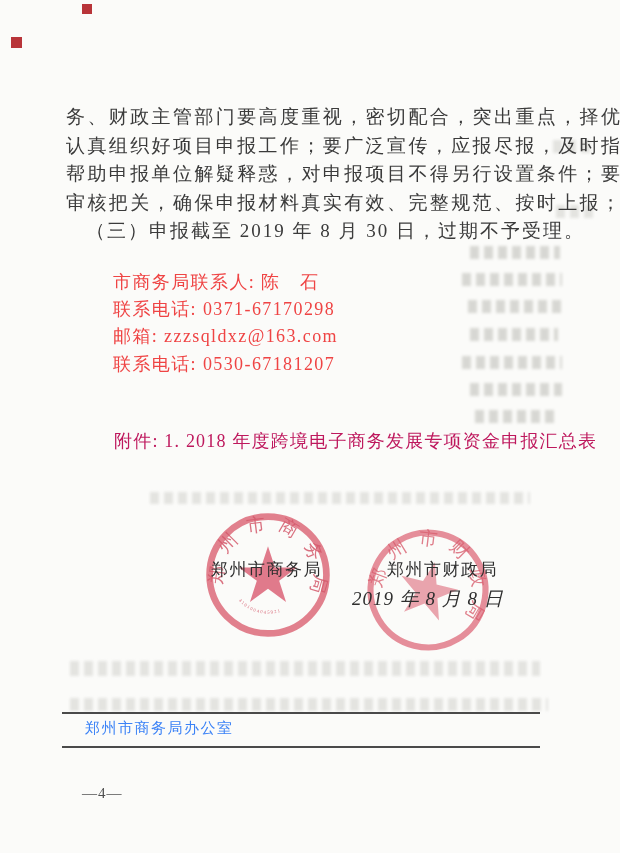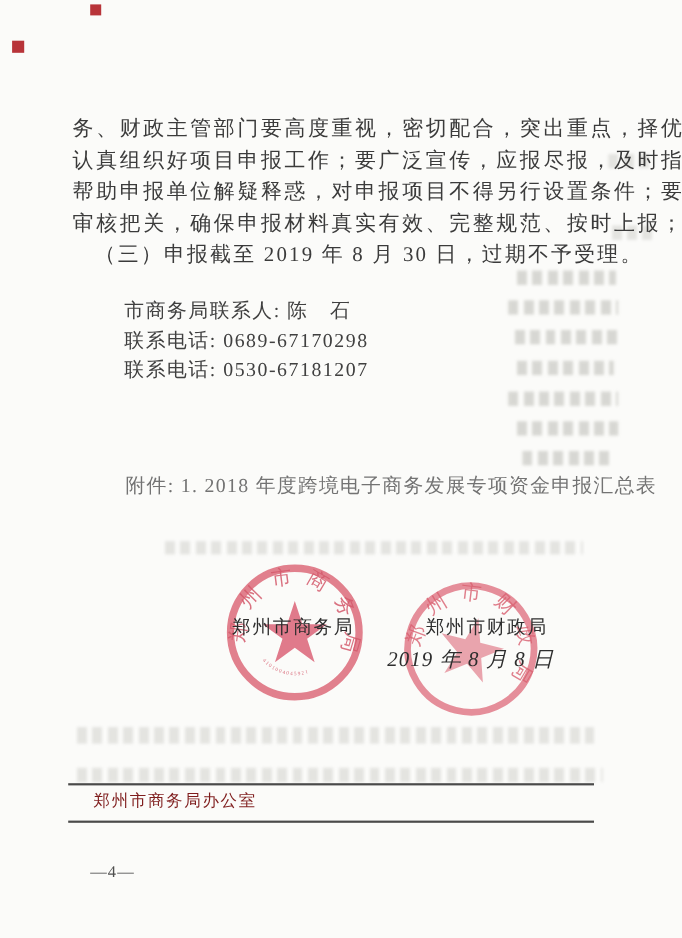--- a/index.html
+++ b/index.html
@@ -14,42 +14,42 @@
   .mark-a{left:82px;top:4px;width:10px;height:10px;}
   .mark-b{left:11px;top:37px;width:11px;height:11px;}
 
   
   .body-text{position:absolute;left:66px;top:104px;}
   .bline{white-space:nowrap;font-size:19px;letter-spacing:2.4px;height:28.6px;color:#3b3b3b;}
   .bline.indent{padding-left:20px;letter-spacing:2px;}
 
   
   .contacts{position:absolute;left:113px;top:270px;}
-  .cline{white-space:nowrap;font-size:18px;letter-spacing:1.4px;height:27.2px;color:#404040;}
+  .cline{white-space:nowrap;font-size:18px;letter-spacing:1.4px;height:27.2px;color:#ef4444;}
 
   
   .attachments{position:absolute;left:114px;top:429px;}
-  .aline{white-space:nowrap;font-size:18px;letter-spacing:1.2px;height:26px;color:#737373;}
+  .aline{white-space:nowrap;font-size:18px;letter-spacing:1.2px;height:26px;color:#be185d;}
   .aline.second{padding-left:49px;}
 
   
   .seal-svg{position:absolute;width:164px;height:164px;}
   .seal-left{left:186px;top:493px;}
   .seal-right{left:346px;top:508px;transform:rotate(14deg);}
   .seal-overlay{position:absolute;white-space:nowrap;color:#2e2e2e;font-size:17px;letter-spacing:1.5px;}
   .agency-left{left:211px;top:558px;}
   .agency-right{left:387px;top:558px;}
   .seal-date{left:352px;top:586px;font-size:19px;letter-spacing:1px;font-style:italic;}
 
   
   .rule{position:absolute;left:62px;width:478px;height:2px;background:#4a4a4a;}
   .rule-top{top:712px;}
   .rule-bottom{top:746px;}
   .footer-row{position:absolute;left:62px;top:719px;width:478px;display:flex;
-    justify-content:space-between;font-size:15px;letter-spacing:1.5px;color:#7f1d1d;}
+    justify-content:space-between;font-size:15px;letter-spacing:1.5px;color:#3b82f6;}
   .footer-row .left{padding-left:23px;}
   .footer-row .right{padding-right:27px;}
   .page-num{position:absolute;left:82px;top:785px;font-size:15px;letter-spacing:1px;color:#4f4f4f;}
 
   
   .bleed{position:absolute;height:13px;opacity:.5;filter:blur(1.6px);
     background:repeating-linear-gradient(90deg,#b5b5ae 0 9px,transparent 9px 14px);}
   .bleed.faint{opacity:.32;}
   .b1{left:470px;top:246px;width:90px;}
   .b2{left:462px;top:273px;width:100px;}
@@ -88,21 +88,22 @@
   <div class="body-text">
     <div class="bline">务、财政主管部门要高度重视，密切配合，突出重点，择优推荐，</div>
     <div class="bline">认真组织好项目申报工作；要广泛宣传，应报尽报，及时指导、</div>
     <div class="bline">帮助申报单位解疑释惑，对申报项目不得另行设置条件；要严格</div>
     <div class="bline">审核把关，确保申报材料真实有效、完整规范、按时上报；</div>
     <div class="bline indent">（三）申报截至 2019 年 8 月 30 日，过期不予受理。</div>
   </div>
 
   <div class="contacts">
     <div class="cline">市商务局联系人: 陈　石</div>
-    <div class="cline">联系电话:  0689-67170298</div>
+    <div class="cline">联系电话:  0371-67170298</div>
+    <div class="cline">邮箱: zzzsqldxz@163.com</div>
     <div class="cline">联系电话: 0530-67181207</div>
   </div>
 
   <div class="attachments">
     <div class="aline">附件: 1. 2018 年度跨境电子商务发展专项资金申报汇总表</div>
   </div>
 
   <svg class="seal-svg seal-left" viewBox="0 0 160 160">
     <defs>
       <path id="ringL" d="M 38.6,95 A 44,44 0 1 1 121.4,95" fill="none"></path>

